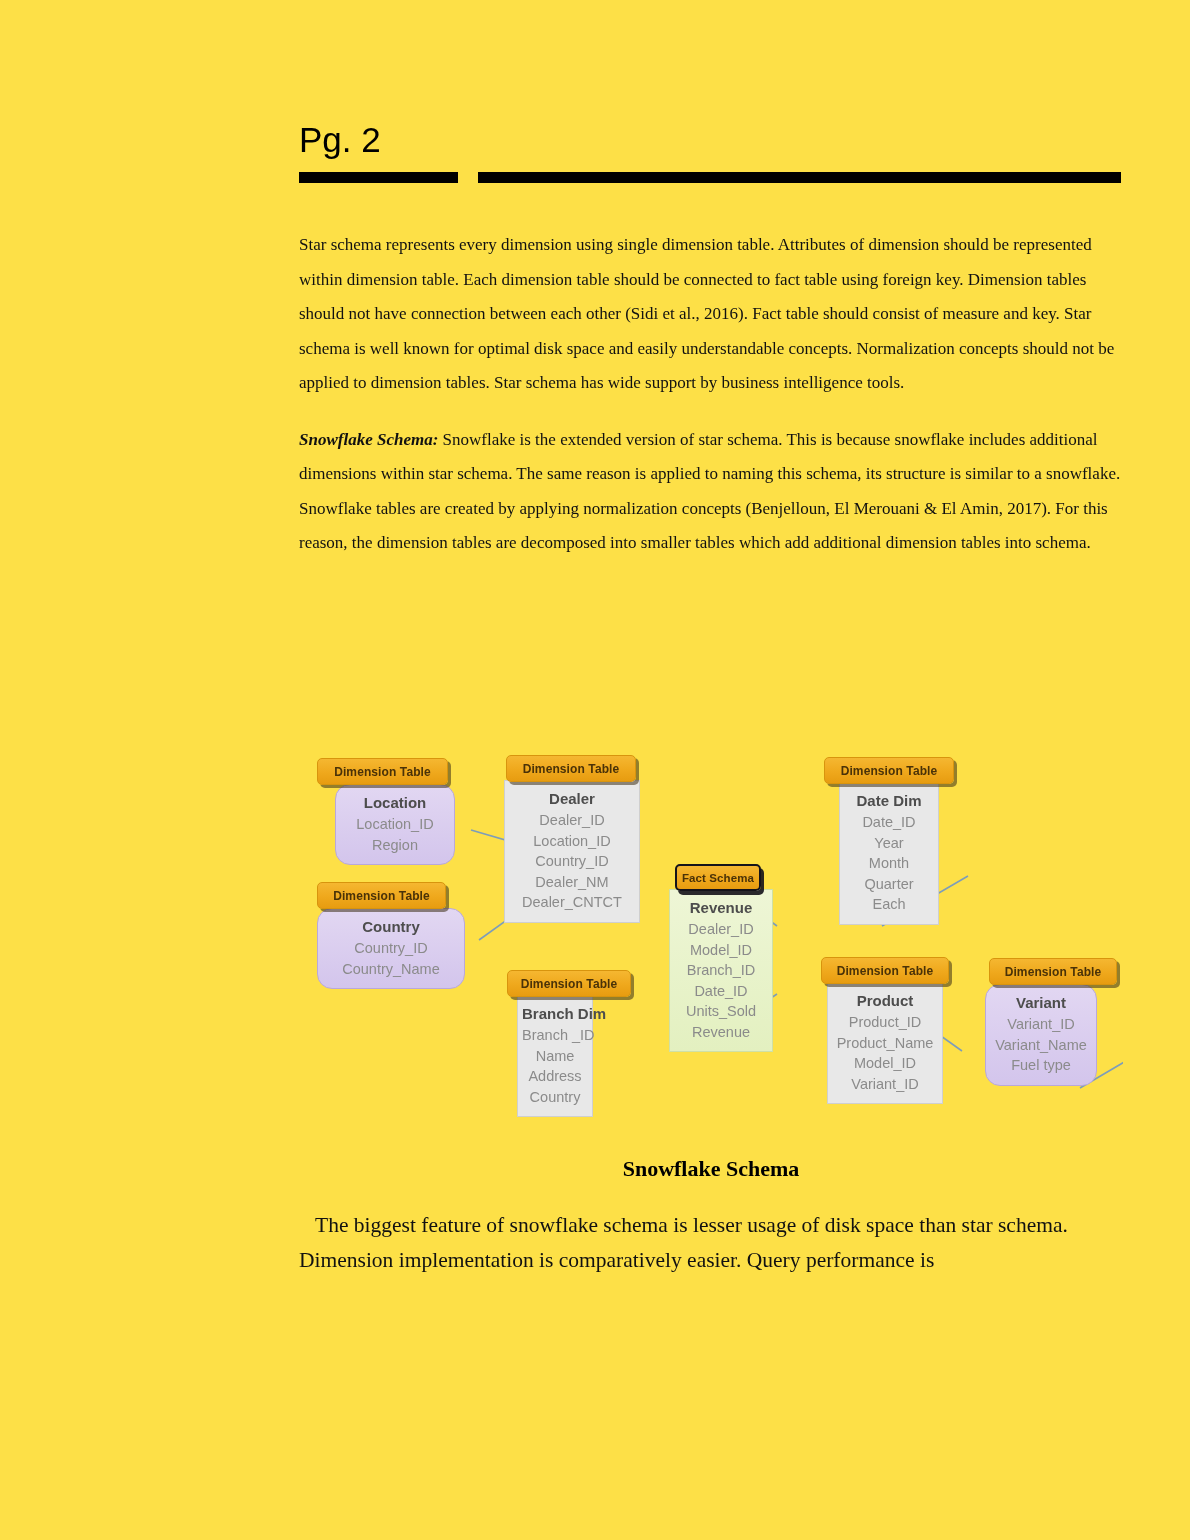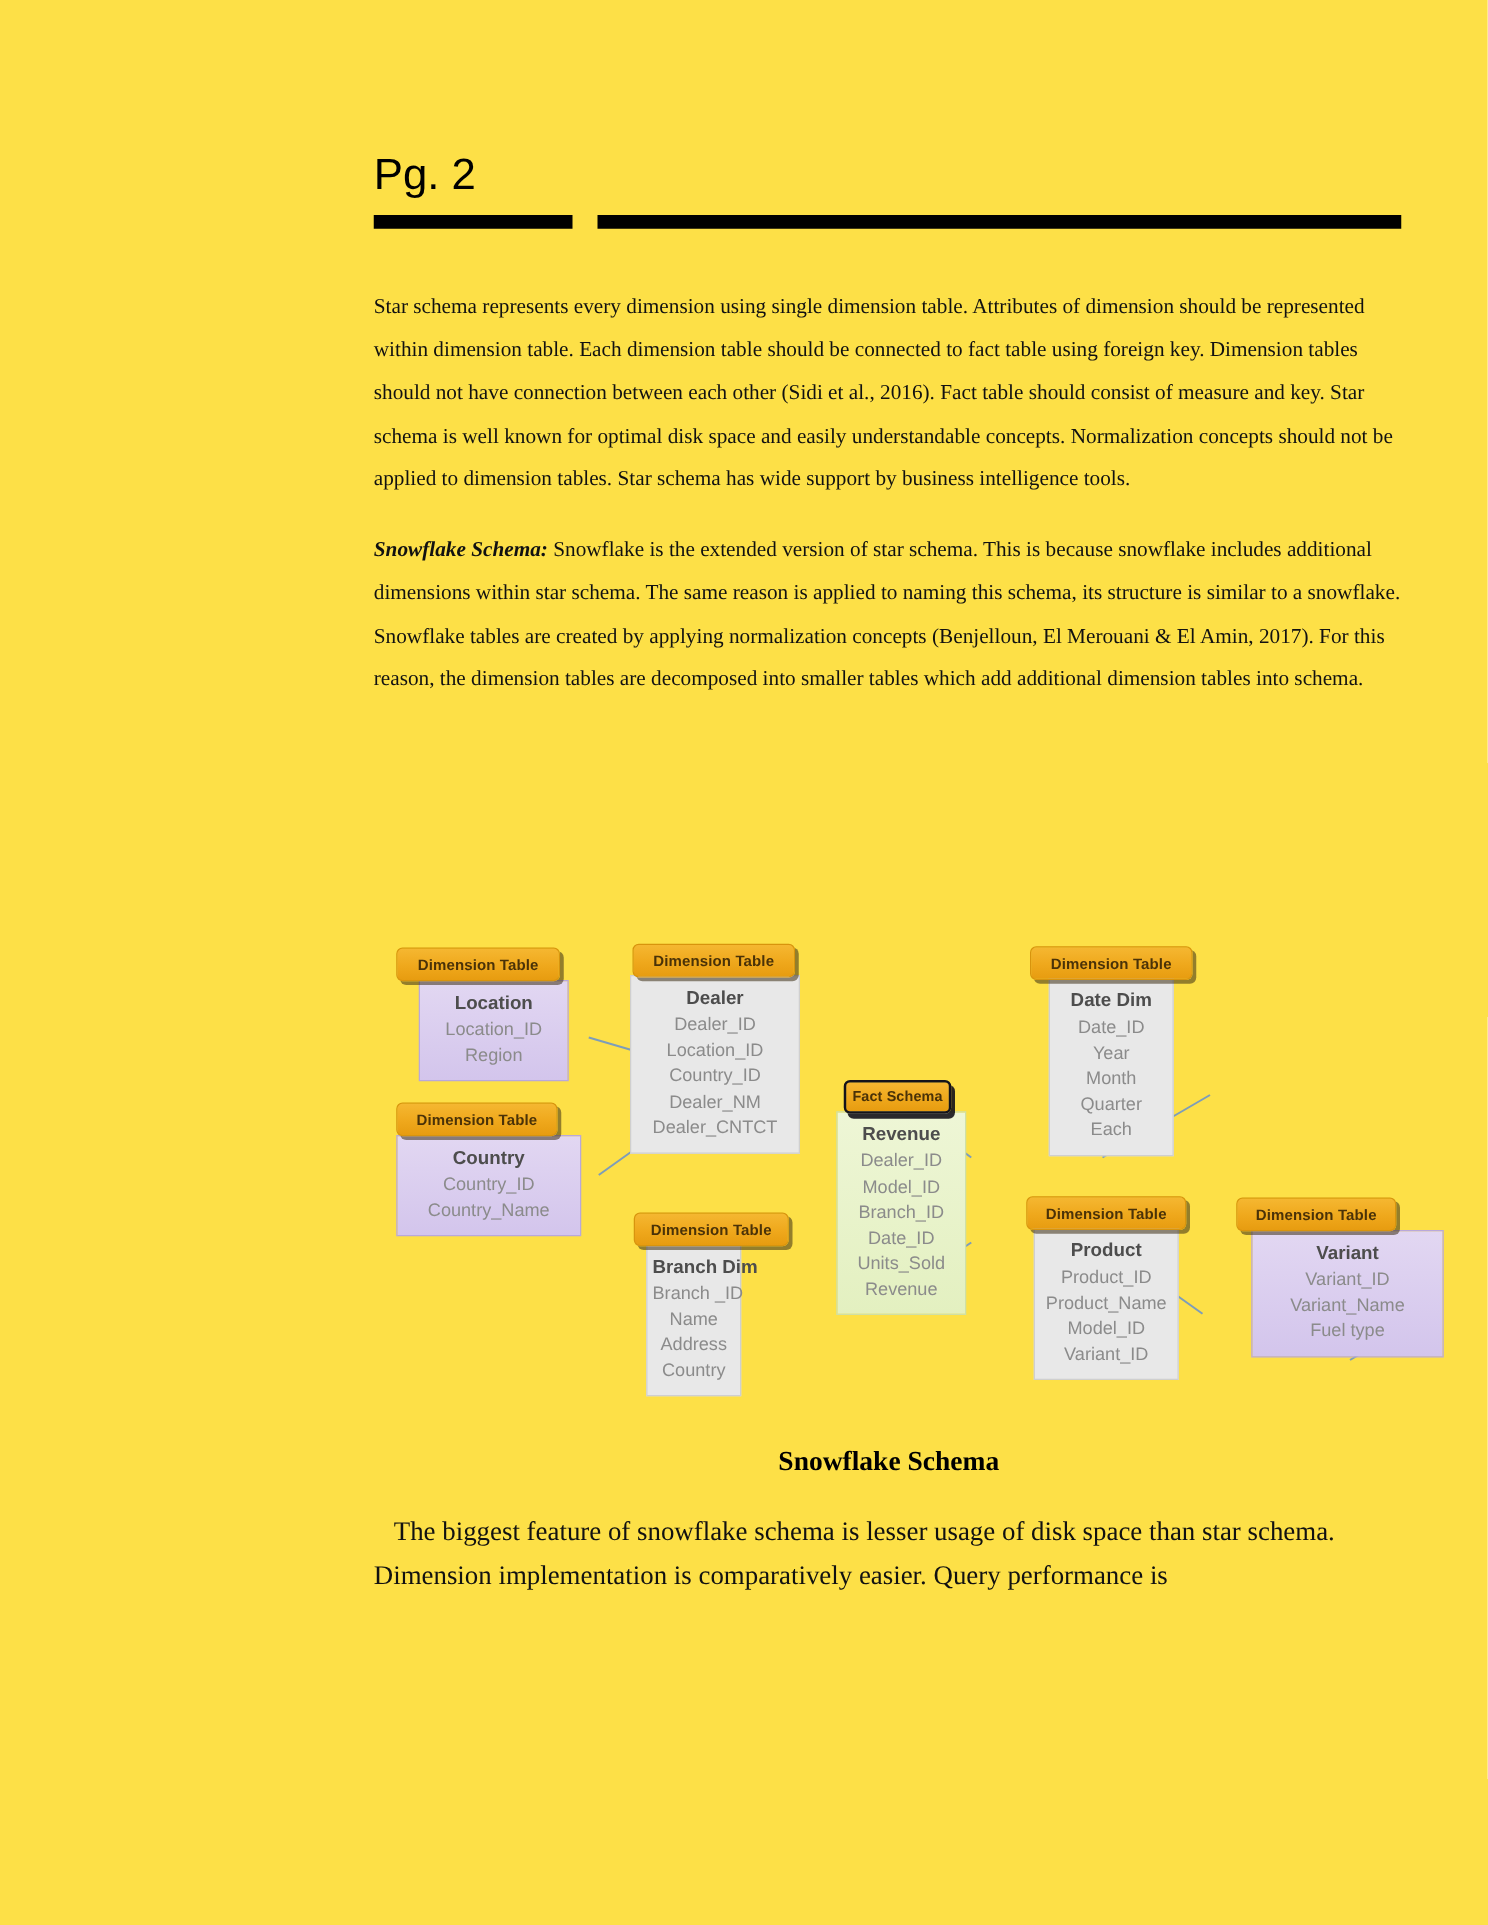--- a/index.html
+++ b/index.html
@@ -144,20 +144,21 @@
     font-family: "Liberation Sans", "DejaVu Sans", sans-serif;
     z-index: 1;
   }
   .tbl.gray {
     background: #e8e8e8;
     border-color: #cfcfcf;
   }
   .tbl.purple {
     background: linear-gradient(180deg, #e2d7f2 0%, #d3c5ec 100%);
     border-color: #b9a8da;
+    border-radius: 15px;
   }
   .tbl.green {
     background: linear-gradient(180deg, #eef6d6 0%, #e3f0c0 100%);
     border-color: #cfe0a6;
   }
   .tbl .tname {
     font-weight: bold;
     font-size: 15px;
     line-height: 21px;
     color: #4d4d4d;
@@ -307,21 +308,21 @@
         <div class="tname">Product</div>
         <div class="tfield">Product_ID</div>
         <div class="tfield">Product_Name</div>
         <div class="tfield">Model_ID</div>
         <div class="tfield">Variant_ID</div>
       </div>
     </div>
 
     <div class="node" style="left:686px; top:210px; width:138px;">
       <div class="badge" style="width:128px; margin-left:4px;">Dimension Table</div>
-      <div class="tbl purple" style="width:154px; margin-left:16px; margin-top:-1px;">
+      <div class="tbl purple" style="width:112px; margin-left:0; margin-top:-1px;">
         <div class="tname">Variant</div>
         <div class="tfield">Variant_ID</div>
         <div class="tfield">Variant_Name</div>
         <div class="tfield">Fuel type</div>
       </div>
     </div>
 
   </div>
 
   <div class="caption">Snowflake Schema</div>

